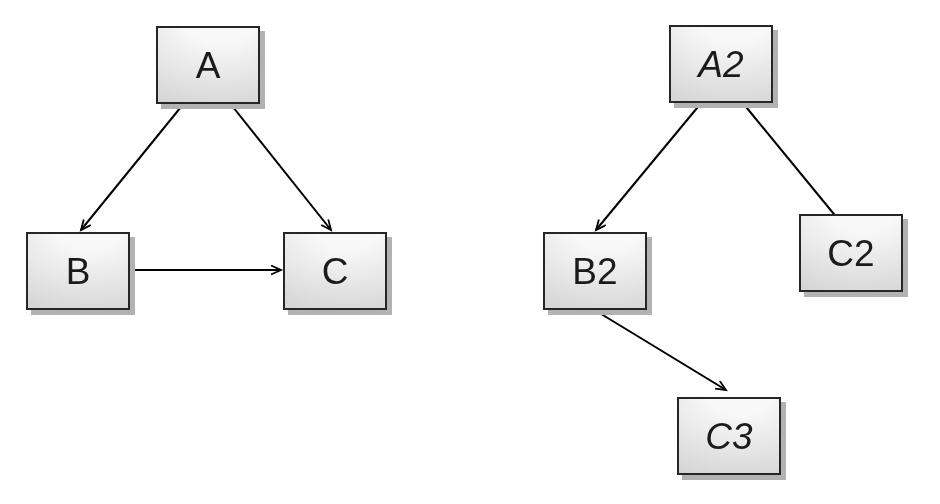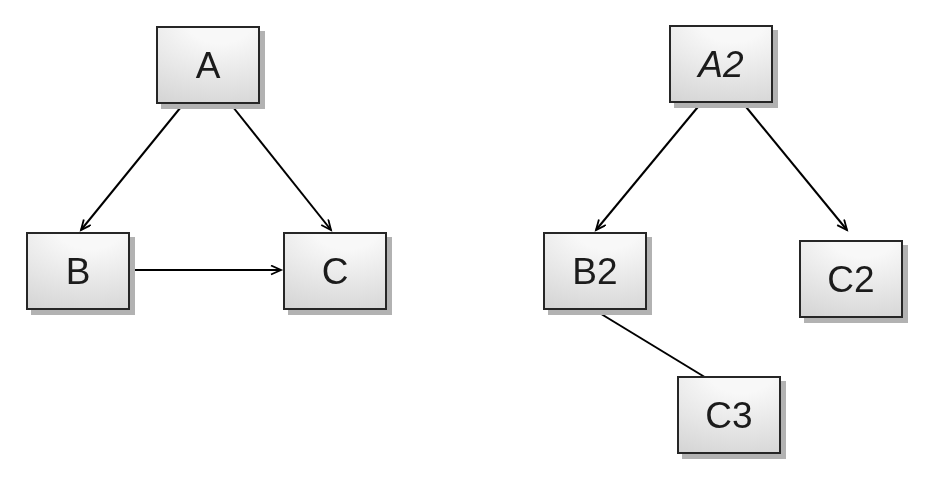--- a/index.html
+++ b/index.html
@@ -78,20 +78,20 @@
   <div class="node" style="left:283px; top:232px;">
     <span class="node-label">C</span>
   </div>
 
   <div class="node" style="left:669px; top:25px;font-style:italic;">
     <span class="node-label">A2</span>
   </div>
   <div class="node" style="left:543px; top:232px;">
     <span class="node-label">B2</span>
   </div>
-  <div class="node" style="left:799px; top:240px;text-align:right;">
+  <div class="node" style="left:799px; top:214px;text-align:right;">
     <span class="node-label">C2</span>
   </div>
-  <div class="node" style="left:677px; top:376px;">
+  <div class="node" style="left:677px; top:397px;font-style:italic;">
     <span class="node-label">C3</span>
   </div>
 
 </div>
 
 </body></html>

